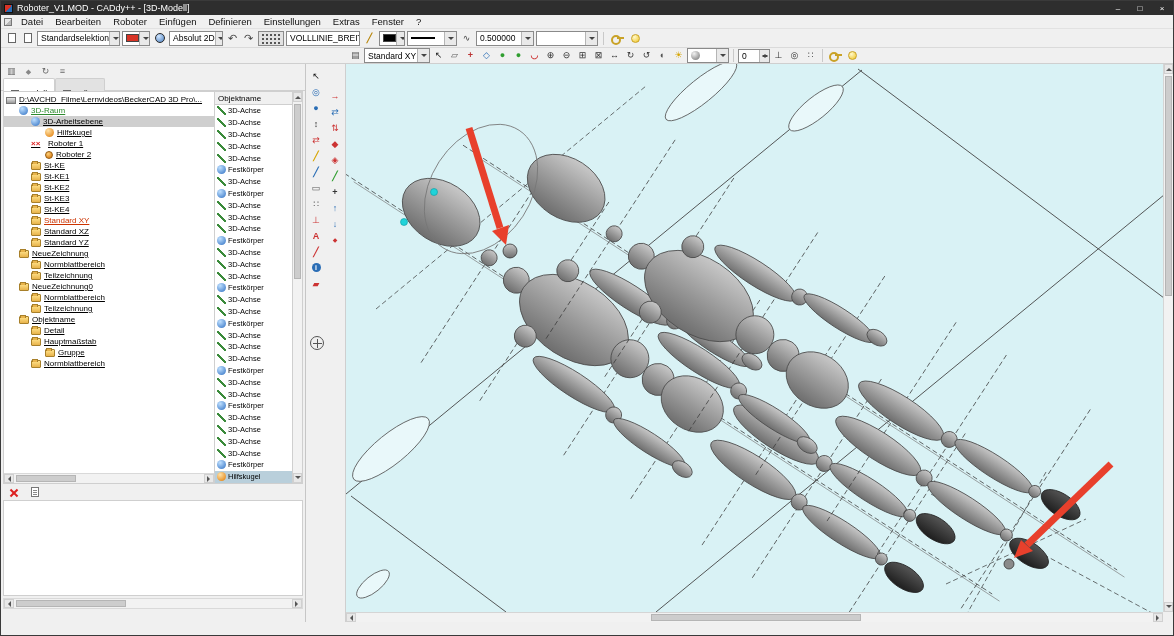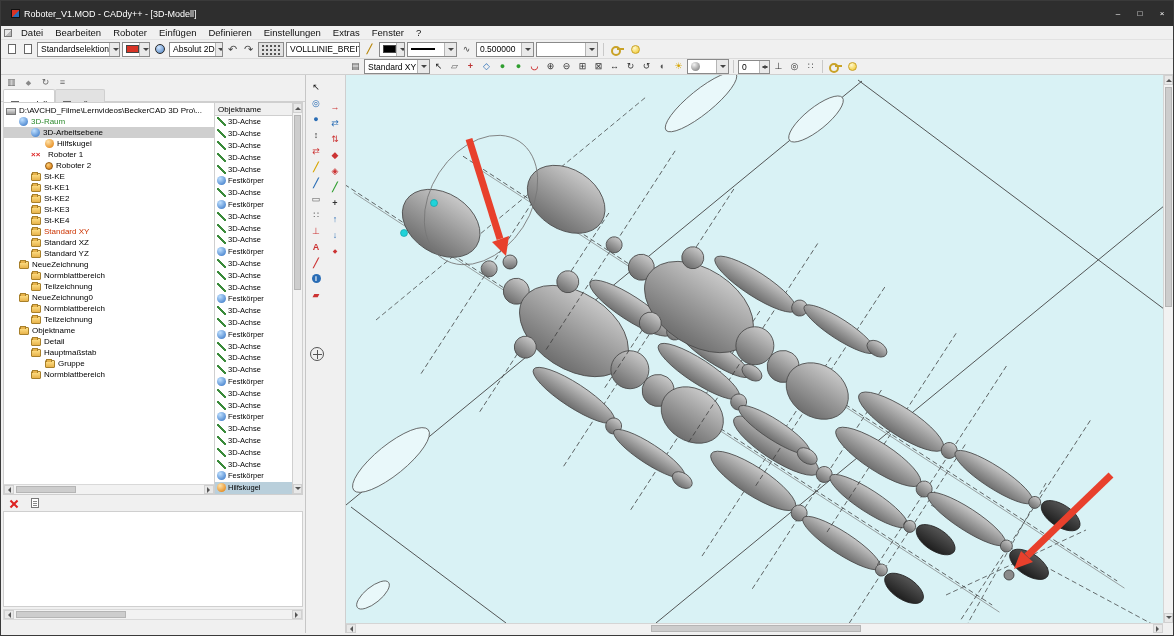--- a/index.html
+++ b/index.html
@@ -1,21 +1,21 @@
 <!DOCTYPE html>
 <html><head>
 <meta charset="utf-8">
 <style>
   * { margin:0; padding:0; box-sizing:border-box; }
   html,body { width:1174px; height:636px; }
   body { font-family:"Liberation Sans", sans-serif; background:#888; }
   .window { position:relative; width:1174px; height:636px; background:#f0f0f0; border:1px solid #3a3a3a; overflow:hidden; }
 
   
-  .titlebar { height:25px; background:#2e2e2e; color:#fff; display:flex; align-items:center; font-size:9px; padding-left:10px; }
+  .titlebar { height:14px; background:#2e2e2e; color:#fff; display:flex; align-items:center; font-size:9px; padding-left:3px; }
   .app-icon { width:9px; height:9px; margin-right:4px; background:linear-gradient(135deg,#d83426 50%,#2a6db5 50%); border:1px solid #111; flex:none; }
   .title-text { white-space:nowrap; }
   .win-controls { margin-left:auto; display:flex; height:13px; }
   .winbtn { width:22px; height:13px; background:transparent; border:none; color:#fff; font-size:8px; line-height:11px; cursor:default; }
   .winbtn:last-child { }
 
   
   .menubar { height:14px; background:#f0f0f0; display:flex; align-items:center; font-size:9.5px; color:#111; border-bottom:1px solid #e2e2e2; padding-left:14px; position:relative; }
   .doc-icon { position:absolute; left:3px; top:3px; width:8px; height:8px; background:linear-gradient(135deg,#e8e8e8 55%,#b9b9b9 55%); border:1px solid #777; }
   .mitem { padding:0 6px; }
@@ -57,21 +57,21 @@
   .leftpanel { width:305px; background:#f0f0f0; border-right:1px solid #c6c6c6; display:flex; flex-direction:column; flex:none; }
   .picons { height:14px; display:flex; align-items:center; gap:2px; padding-left:3px; }
   .ptabs { height:13px; display:flex; font-size:8.5px; padding-left:2px; border-bottom:1px solid #cfcfcf; }
   .ptab { display:flex; align-items:center; gap:3px; padding:15px 7px; border:1px solid #cfcfcf; border-bottom:none; background:#e2e2e2; border-radius:2px 2px 0 0; cursor:default; }
   .ptab.active { background:#fff; }
   .i-cube{width:8px;height:8px;background:linear-gradient(135deg,#ddd,#888);border:1px solid #666;flex:none;}
   .i-layers{width:8px;height:8px;background:repeating-linear-gradient(180deg,#fff 0 2px,#999 2px 3px);border:1px solid #666;flex:none;}
 
   .psplit { height:393px; margin:0 2px; background:#fff; border:1px solid #cfcfcf; display:flex; }
   .treecol { flex:1; position:relative; overflow:hidden; padding-top:2px; }
-  .trow { display:flex; align-items:center; height:11px; font-size:8px; white-space:nowrap; cursor:default; }
+  .trow { display:flex; align-items:center; height:11px; font-size:8px; white-space:nowrap; cursor:default;text-decoration:underline; }
   .trow.l0{padding-left:2px}.trow.l1{padding-left:15px}.trow.l2{padding-left:27px}.trow.l3{padding-left:41px}
   .trow.sel{background:#cfcfcf;}
   .trow.green{color:#2e8b2e}.trow.red{color:#cc3300}
   .ti{width:10px;height:9px;margin-right:3px;flex:none;position:relative;}
   .i-drive{background:linear-gradient(#e8e8e8,#9a9a9a);border:1px solid #777;height:7px;margin-top:1px;}
   .i-space,.i-plane{width:9px;height:9px;border-radius:50%;background:radial-gradient(circle at 35% 30%,#bfe0ff,#2e6fc2);}
   .i-ball{width:9px;height:9px;border-radius:50%;background:radial-gradient(circle at 35% 30%,#ffe2a8,#e07800);}
   .i-folder{height:8px;background:linear-gradient(#ffe28a,#e8b34b);border:1px solid #a8802a;border-radius:1px;margin-top:1px;}
   .i-folder::before{content:"";position:absolute;left:0;top:-2px;width:4px;height:2px;background:#e8b34b;border:1px solid #a8802a;border-bottom:none;}
   .i-xx{width:14px;color:#d22;font-weight:bold;font-size:8px;}

